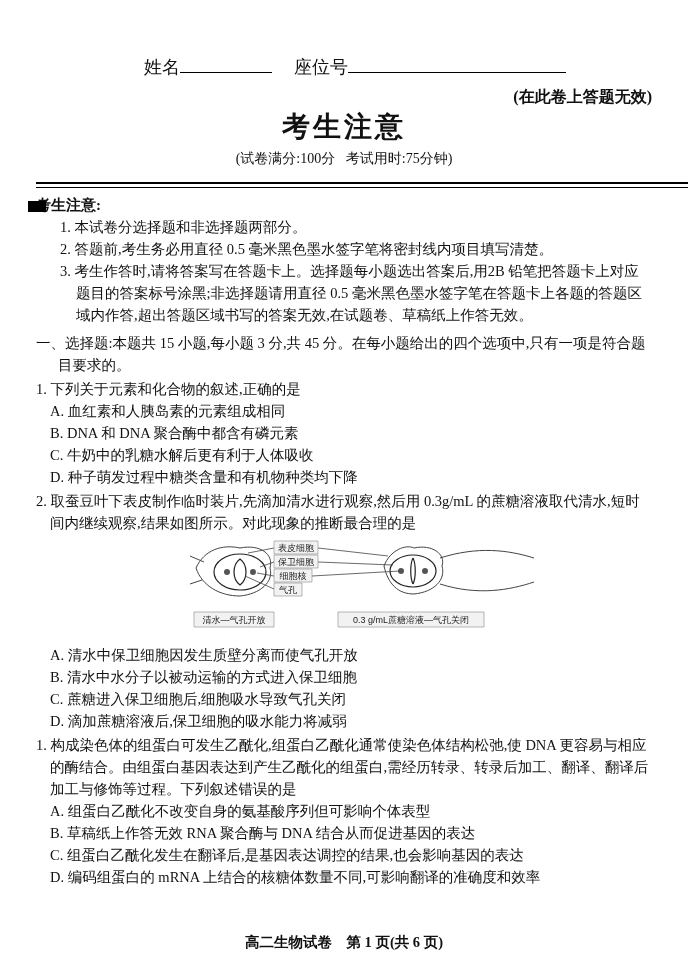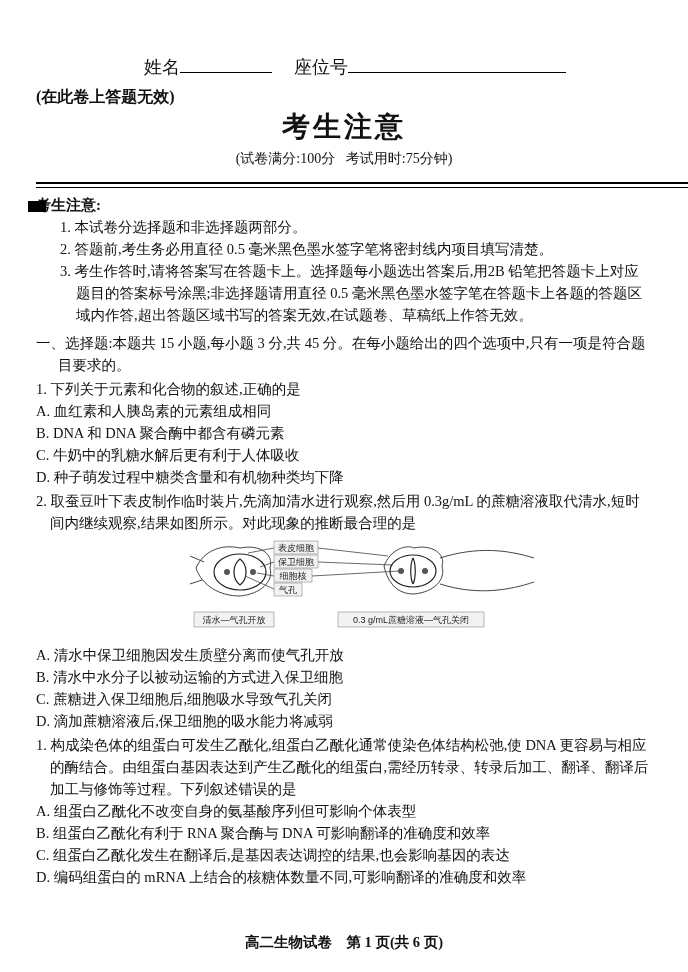--- a/index.html
+++ b/index.html
@@ -10,37 +10,37 @@
     position:relative; overflow:hidden;
   }
   .page { padding:56px 36px 0 36px; font-size:14.5px; line-height:22px; }
 
   
   .name-line { margin-left:108px; font-size:18px; margin-bottom:8px; }
   .uline { display:inline-block; border-bottom:1px solid #000; height:15px; vertical-align:baseline; }
   .uline.name { width:92px; }
   .uline.seat { width:218px; }
   .seat-label { margin-left:22px; }
-  .invalid-notice { text-align:left; font-weight:bold; font-size:16px; margin-top:2px; }
+  .invalid-notice { text-align:right; font-weight:bold; font-size:16px; margin-top:2px; }
   .paper-title { text-align:center; font-weight:bold; font-size:28px; letter-spacing:3px; margin-top:8px; }
   .exam-info { text-align:center; font-size:14px; margin-top:10px; white-space:pre; }
 
   .reg-mark { position:absolute; left:28px; top:201px; width:18px; height:11px; background:#000; }
   .double-rule { border-top:2.5px solid #000; border-bottom:1.2px solid #000; height:3px; margin:12px -36px 6px 0; }
 
   
   .notice-heading { font-weight:bold; font-size:15px; }
   .notice-item { padding-left:40px; text-indent:-16px; }
 
   
   .section-heading { font-weight:normal; padding-left:22px; text-indent:-22px; margin-top:6px; }
 
   
   .q-stem { padding-left:14px; text-indent:-14px; margin-top:2px; }
-  .q-option { }
+  .q-option { margin-left:14px; }
 
   
   .figure-wrap { margin:4px 0 4px 152px; }
   svg text { font-family:"Liberation Sans","DejaVu Sans",sans-serif; font-size:9px; fill:#222; }
   svg .cap { font-size:9px; }
   svg path, svg ellipse, svg line, svg rect { vector-effect:non-scaling-stroke; }
 
   .footer { position:absolute; left:0; right:0; bottom:20px; text-align:center; font-weight:bold; font-size:14.5px; white-space:pre; }
 </style>
 </head>
@@ -126,20 +126,20 @@
 
     <div class="q-option">A. 清水中保卫细胞因发生质壁分离而使气孔开放</div>
     <div class="q-option">B. 清水中水分子以被动运输的方式进入保卫细胞</div>
     <div class="q-option">C. 蔗糖进入保卫细胞后,细胞吸水导致气孔关闭</div>
     <div class="q-option">D. 滴加蔗糖溶液后,保卫细胞的吸水能力将减弱</div>
   </div>
 
   <div>
     <div class="q-stem">1. 构成染色体的组蛋白可发生乙酰化,组蛋白乙酰化通常使染色体结构松弛,使 DNA 更容易与相应的酶结合。由组蛋白基因表达到产生乙酰化的组蛋白,需经历转录、转录后加工、翻译、翻译后加工与修饰等过程。下列叙述错误的是</div>
     <div class="q-option">A. 组蛋白乙酰化不改变自身的氨基酸序列但可影响个体表型</div>
-    <div class="q-option">B. 组蛋白乙酰化有利于 RNA 聚合酶与 DNA 可影响翻译的准确度和效率</div>
+    <div class="q-option">B. 草稿纸上作答无效 RNA 聚合酶与 DNA 结合从而促进基因的表达</div>
     <div class="q-option">C. 组蛋白乙酰化发生在翻译后,是基因表达调控的结果,也会影响基因的表达</div>
     <div class="q-option">D. 编码组蛋白的 mRNA 上结合的核糖体数量不同,可影响翻译的准确度和效率</div>
   </div>
 
 </div>
 
 <div class="footer">高二生物试卷    第 1 页(共 6 页)</div>
 
 </body></html>

